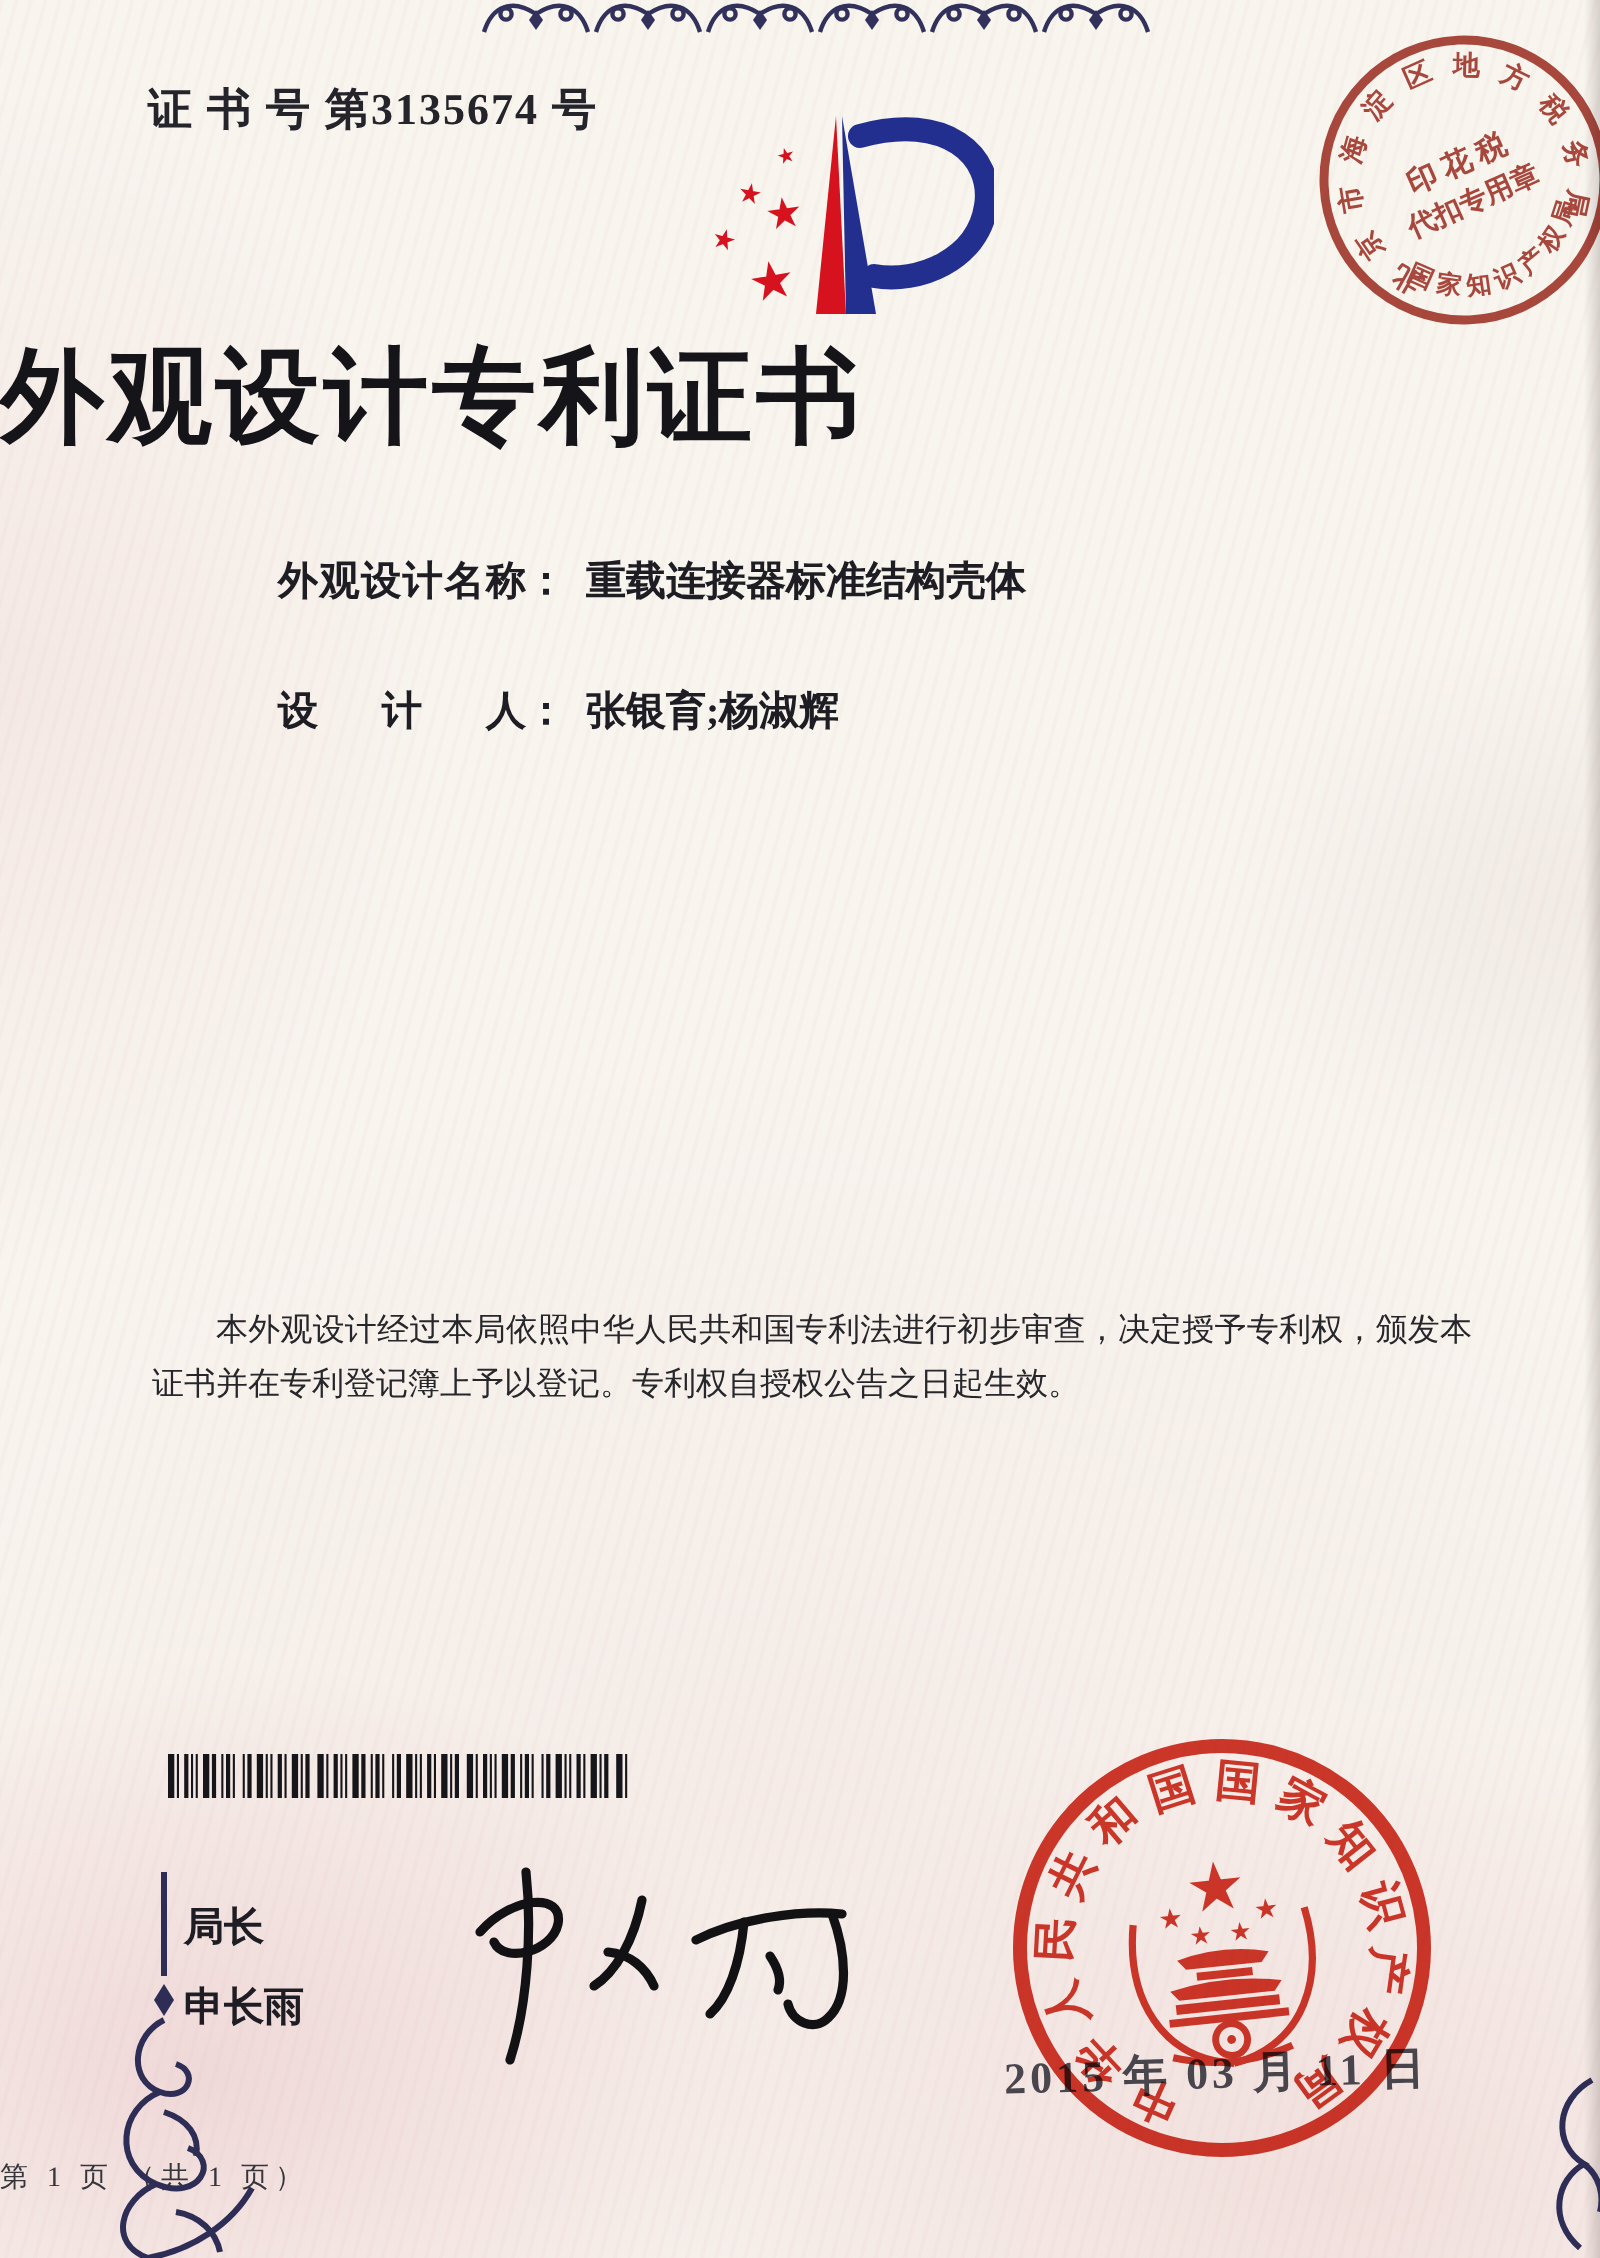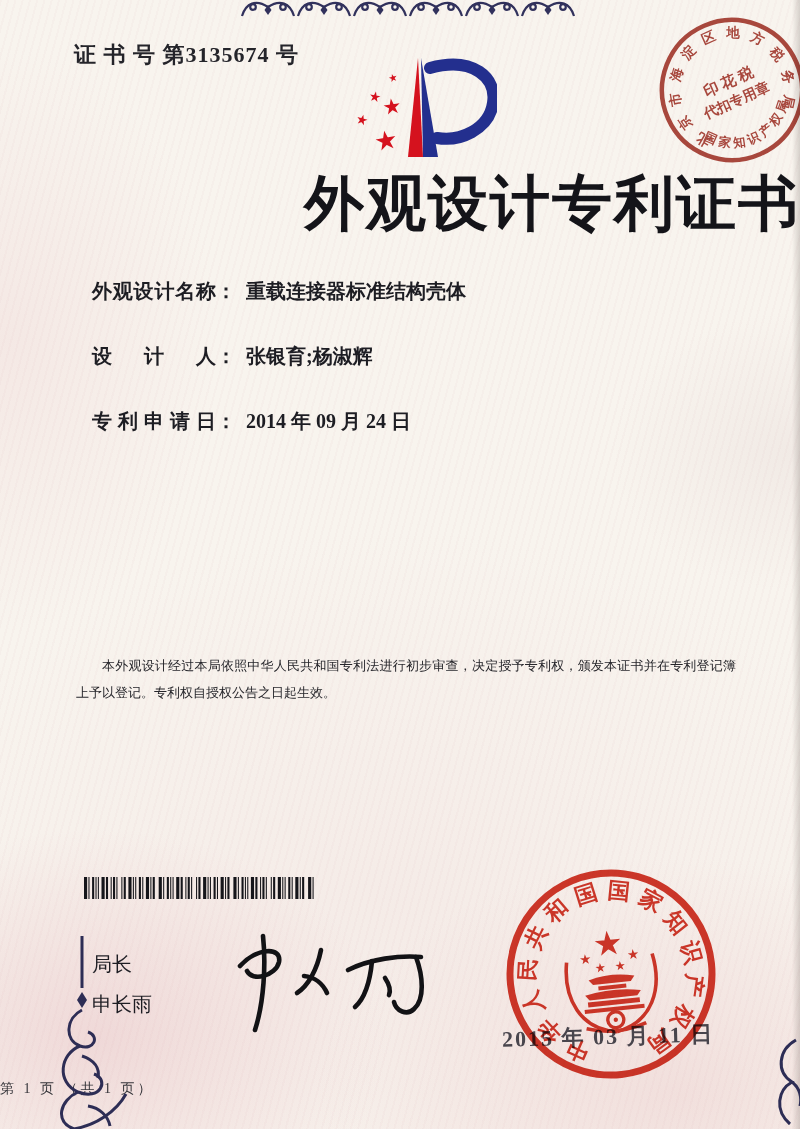--- a/index.html
+++ b/index.html
@@ -13,30 +13,30 @@
       radial-gradient(ellipse 700px 500px at 50% 80%, rgba(228,190,195,0.16), rgba(228,190,195,0) 75%),
       radial-gradient(ellipse 300px 420px at 1% 30%, rgba(230,185,190,0.20), rgba(230,185,190,0) 70%),
       radial-gradient(ellipse 260px 200px at 99% 40%, rgba(210,190,190,0.18), rgba(210,190,190,0) 70%),
       repeating-linear-gradient(105deg, rgba(205,150,160,0.05) 0 2px, rgba(0,0,0,0) 2px 7px);
     color:#1c1c22;
   }
   .edge-shade{position:absolute;right:0;top:0;width:8px;height:100%;
     background:linear-gradient(to left, rgba(110,100,95,0.25), rgba(110,100,95,0));}
   .abs{position:absolute;}
   .cert-no{left:74px;top:40px;font-size:22px;letter-spacing:1px;color:#24242a;font-weight:700;}
-  .title{left:0;top:164px;width:100%;text-align:right;font-size:60px;font-weight:bold;
+  .title{left:0;top:164px;width:100%;text-align:left;font-size:52px;font-weight:bold;
     letter-spacing:2px;color:#141419;}
   .fields{left:92px;top:276px;font-size:20px;line-height:30px;color:#1d1d23;font-weight:600;}
-  .field-row{margin-bottom:35px;white-space:nowrap;}
+  .field-row{margin-bottom:35px;white-space:nowrap;margin-left:47px;}
   .flabel{display:inline-block;width:124px;text-align:justify;text-align-last:justify;}
   .fcolon{margin:0 10px 0 0;}
-  .body-text{left:76px;top:652px;width:660px;font-size:13px;line-height:27px;
+  .body-text{left:76px;top:652px;width:660px;font-size:16px;line-height:27px;
     text-align:justify;color:#26262b;}
   .body-text p{margin:0;text-indent:2em;}
-  .signer{left:92px;top:944px;font-size:20px;line-height:40px;color:#1d1d23;font-weight:400;}
+  .signer{left:92px;top:944px;font-size:20px;line-height:40px;color:#1d1d23;font-weight:700;}
   .footer{left:0;top:1080px;width:100%;text-align:left;font-size:14px;letter-spacing:3px;color:#35353a;}
   .date-stamp{left:502px;top:1022px;font-size:22px;letter-spacing:2px;color:#33343f;
     font-weight:600;transform:rotate(-1.5deg);opacity:0.88;z-index:6;mix-blend-mode:multiply;white-space:nowrap;}
   .seal{mix-blend-mode:multiply;}
   .tax-seal{left:648px;top:6px;transform:rotate(-24deg);opacity:0.92;z-index:2;}
   .office-seal{left:503px;top:866px;transform:rotate(-6deg);opacity:0.93;z-index:4;}
   .seal text{font-family:"Liberation Serif","DejaVu Serif",serif;}
   .barcode{left:84px;top:877px;}
   .signature{left:222px;top:926px;z-index:3;}
   .ornament{color:#31315c;z-index:1;}
@@ -112,23 +112,20 @@
   </svg>
 
   <div class="abs title">外观设计专利证书</div>
 
   <div class="abs fields">
     <div class="field-row">
       <span class="flabel">外观设计名称</span><span class="fcolon">：</span><span>重载连接器标准结构壳体</span>
     </div>
     <div class="field-row">
       <span class="flabel">设计人</span><span class="fcolon">：</span><span>张银育;杨淑辉</span>
-    </div>
-    <div class="field-row">
-      <span class="flabel">专利申请日</span><span class="fcolon">：</span><span>2014 年 09 月 24 日</span>
     </div>
   </div>
 
   <div class="abs body-text">
     <p>本外观设计经过本局依照中华人民共和国专利法进行初步审查，决定授予专利权，颁发本证书并在专利登记簿上予以登记。专利权自授权公告之日起生效。</p>
   </div>
 
   <svg class="abs barcode" width="240" height="22" viewBox="0 0 240 22" xmlns="http://www.w3.org/2000/svg">
     <g id="barcode-bars" fill="#15151a">
         <rect x="0" y="0" width="3.1500000000000004" height="22"></rect>

